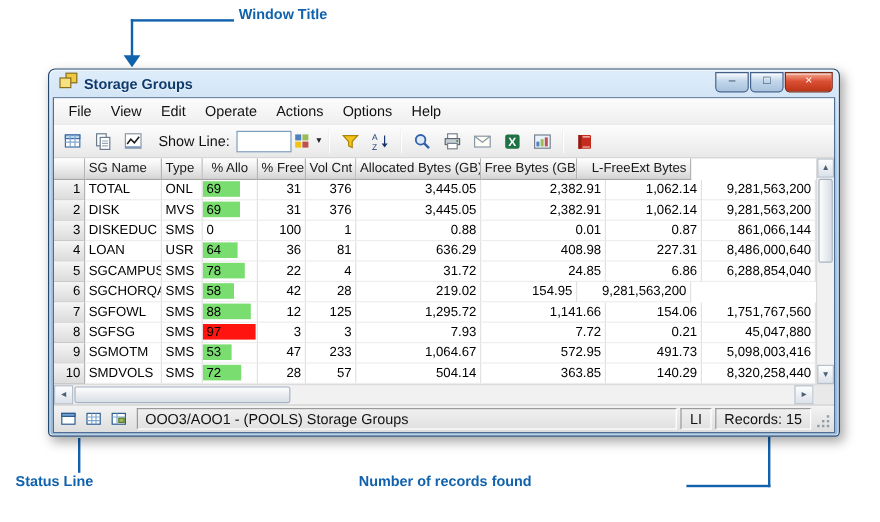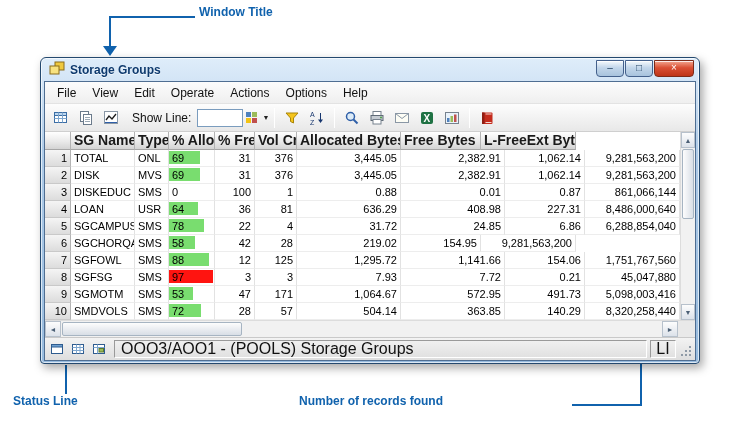--- a/index.html
+++ b/index.html
@@ -43,22 +43,22 @@
   .show-line-label { margin:0 5px 0 8px; }
   .show-line-input { width:46px; height:18px; border:1px solid #7A9CBE; font-size:11px; padding:0 2px;
     font-family:"Liberation Sans",sans-serif; }
   .caret { font-size:7px; color:#222; margin-left:2px; }
 
   
   .grid-wrap { display:flex; }
   .grid { width:635px; }
   .ghead { display:flex; height:18px; }
   .hcell { background:linear-gradient(#FFFFFF,#EAEAEA 55%,#D4D4D4); border-right:1px solid #B3B3B3;
-    border-bottom:1px solid #A6A6A6; font-size:14px; line-height:15px; padding:1px 3px 0;
-    white-space:nowrap; overflow:hidden; color:#1a1a1a;font-weight:bold; }
+    border-bottom:1px solid #A6A6A6; font-size:11px; line-height:15px; padding:1px 3px 0;
+    white-space:nowrap; overflow:hidden; color:#1a1a1a; }
   .hcell.ctr { text-align:center; }
   .hcell.num { text-align:right; }
   .corner { width:26px; }
   .grow { display:flex; height:17px; background:#fff; }
   .cell { border-right:1px solid #E2E2E2; border-bottom:1px solid #EDEDED; font-size:11px;
     line-height:16px; padding:0 3px; white-space:nowrap; overflow:hidden; color:#000; }
   .rownum { width:26px; background:linear-gradient(#F5F5F5,#DCDCDC); border-right:1px solid #B3B3B3;
     border-bottom:1px solid #C9C9C9; text-align:right; }
   .c0{width:64px} .c1{width:34px} .c2{width:46px} .c3{width:40px} .c4{width:42px}
   .c5{width:104px} .c6{width:104px} .c7{width:80px} .c8{width:95px}
@@ -80,21 +80,21 @@
   .hscroll { width:635px; background:#F1F1F1; border-top:1px solid #DCDCDC; display:flex; }
   .hbtn { width:16px; height:100%; background:linear-gradient(#FDFDFD,#DCE2EA); border:1px solid #B7C1CC;
     font-size:7px; color:#4C6076; display:flex; align-items:center; justify-content:center; }
   .hthumb { width:180px; margin:1px; background:linear-gradient(#FDFDFD,#D8DEE6);
     border:1px solid #A6B4C2; border-radius:2px; }
   .hfill { flex:1; }
   .scorner { width:17px; background:#E9E9E9; border-top:1px solid #DCDCDC; }
 
   
   .statusbar { height:23px; background:linear-gradient(#F3F3F3,#DEDEDE); border-top:1px solid #C9C9C9;
-    display:flex; align-items:center; padding:0 3px; gap:3px; font-size:16px; color:#111; }
+    display:flex; align-items:center; padding:0 3px; gap:3px; font-size:12px; color:#111; }
   .sb-icon { width:18px; height:18px; display:flex; align-items:center; justify-content:center; }
   .sb-panel { height:18px; border:1px solid; border-color:#9A9A9A #FFFFFF #FFFFFF #9A9A9A;
     display:flex; align-items:center; padding:0 6px; white-space:nowrap; overflow:hidden; }
   .sb-context { flex:1; margin-left:3px; }
   .sb-li { width:26px; justify-content:center; padding:0; }
   .sb-records { width:80px; justify-content:center; padding:0; }
   .grip { width:13px; height:16px; display:flex; align-items:flex-end; justify-content:flex-end; }
 </style>
 </head>
 <body>
@@ -368,21 +368,21 @@
               </div>
               <div class="grow">
                 <div class="cell rownum">9</div>
                 <div class="cell c0">SGMOTM</div>
                 <div class="cell c1">SMS</div>
                 <div class="cell c2 allo">
                   <div class="allobar" style="width: 53%; background: rgb(121, 221, 111);"></div>
                   <span class="alloval">53</span>
                 </div>
                 <div class="cell c3 num">47</div>
-                <div class="cell c4 num">171</div>
+                <div class="cell c4 num">233</div>
                 <div class="cell c5 num">1,064.67</div>
                 <div class="cell c6 num">572.95</div>
                 <div class="cell c7 num">491.73</div>
                 <div class="cell c8 num">5,098,003,416</div>
               </div>
               <div class="grow">
                 <div class="cell rownum">10</div>
                 <div class="cell c0">SMDVOLS</div>
                 <div class="cell c1">SMS</div>
                 <div class="cell c2 allo">
@@ -431,20 +431,21 @@
         </span>
         <span class="sb-icon">
           <svg width="14" height="14">
               <rect x="1.5" y="2.5" width="11" height="9" fill="#fff" stroke="#2F5C8F"></rect>
               <path d="M1.5 5.5h11M5.5 2.5v9" stroke="#7FA7CF"></path>
               <rect x="7" y="6.5" width="4.5" height="3.5" fill="#9BBB59" stroke="#5B7A2E"></rect>
             </svg>
         </span>
         <span class="sb-panel sb-context">OOO3/AOO1 - (POOLS) Storage Groups</span>
         <span class="sb-panel sb-li">LI</span>
+        <span class="sb-panel sb-records">Records: 15</span>
         <span class="grip">
           <svg width="12" height="12">
               <g fill="#8F9AA6">
                 <rect x="9" y="9" width="2" height="2"></rect>
                 <rect x="9" y="5" width="2" height="2"></rect>
                 <rect x="5" y="9" width="2" height="2"></rect>
                 <rect x="9" y="1" width="2" height="2"></rect>
                 <rect x="5" y="5" width="2" height="2"></rect>
                 <rect x="1" y="9" width="2" height="2"></rect>
               </g>

